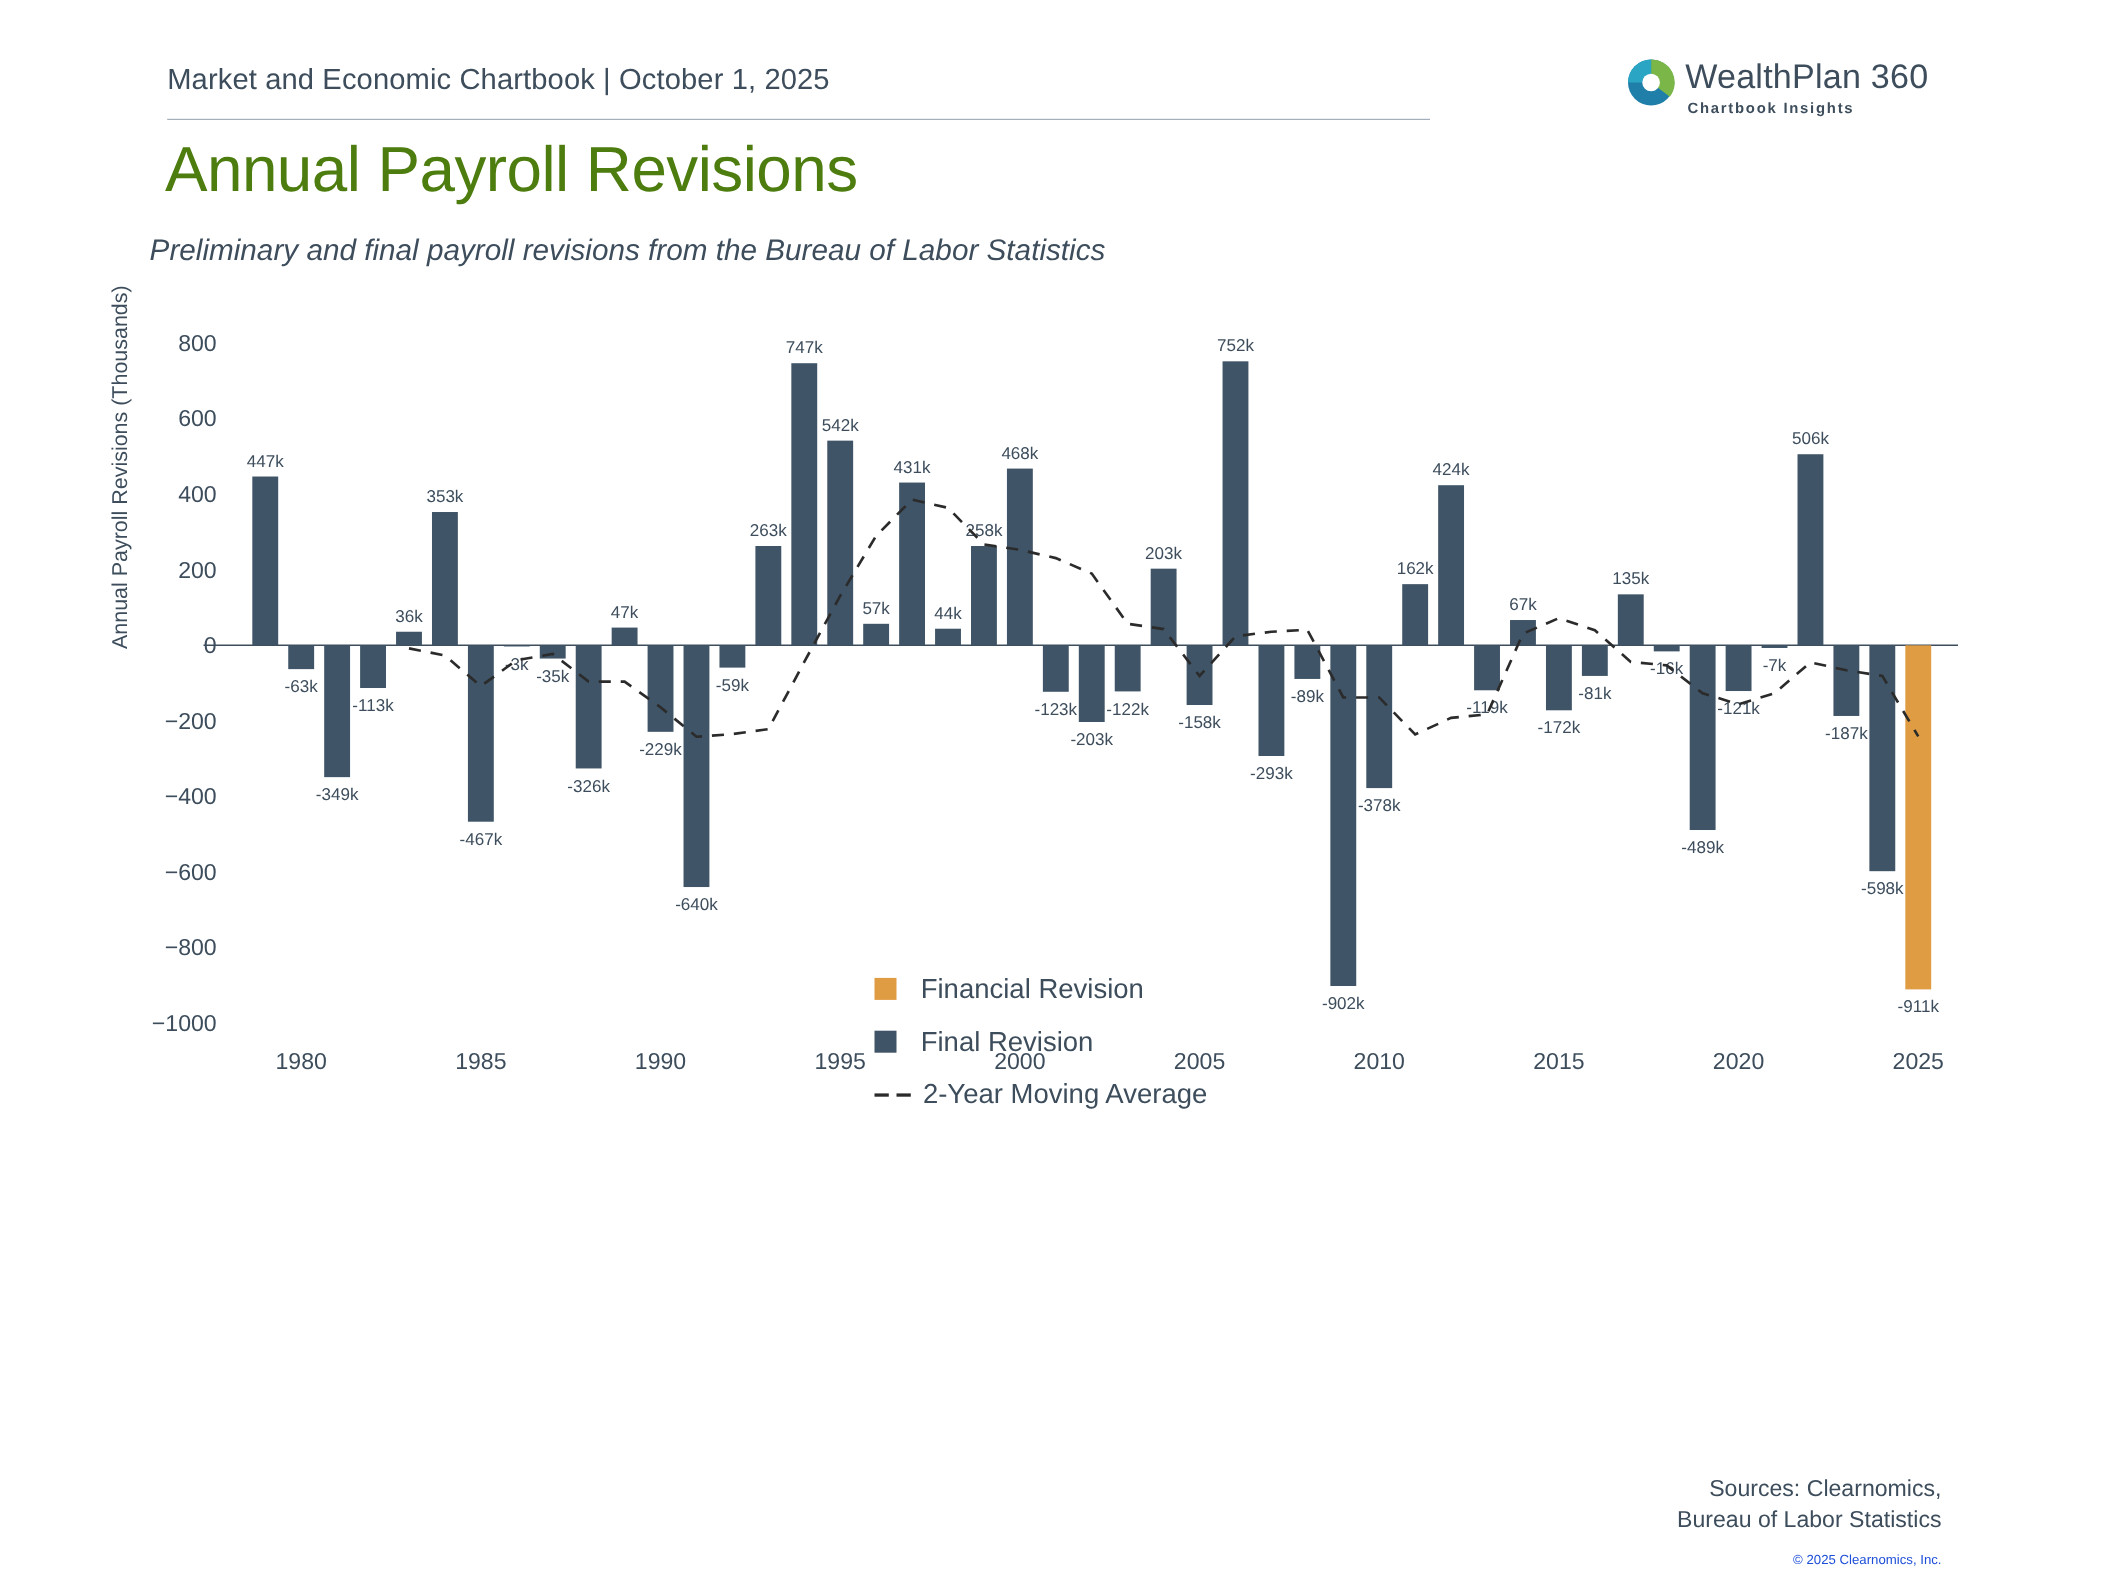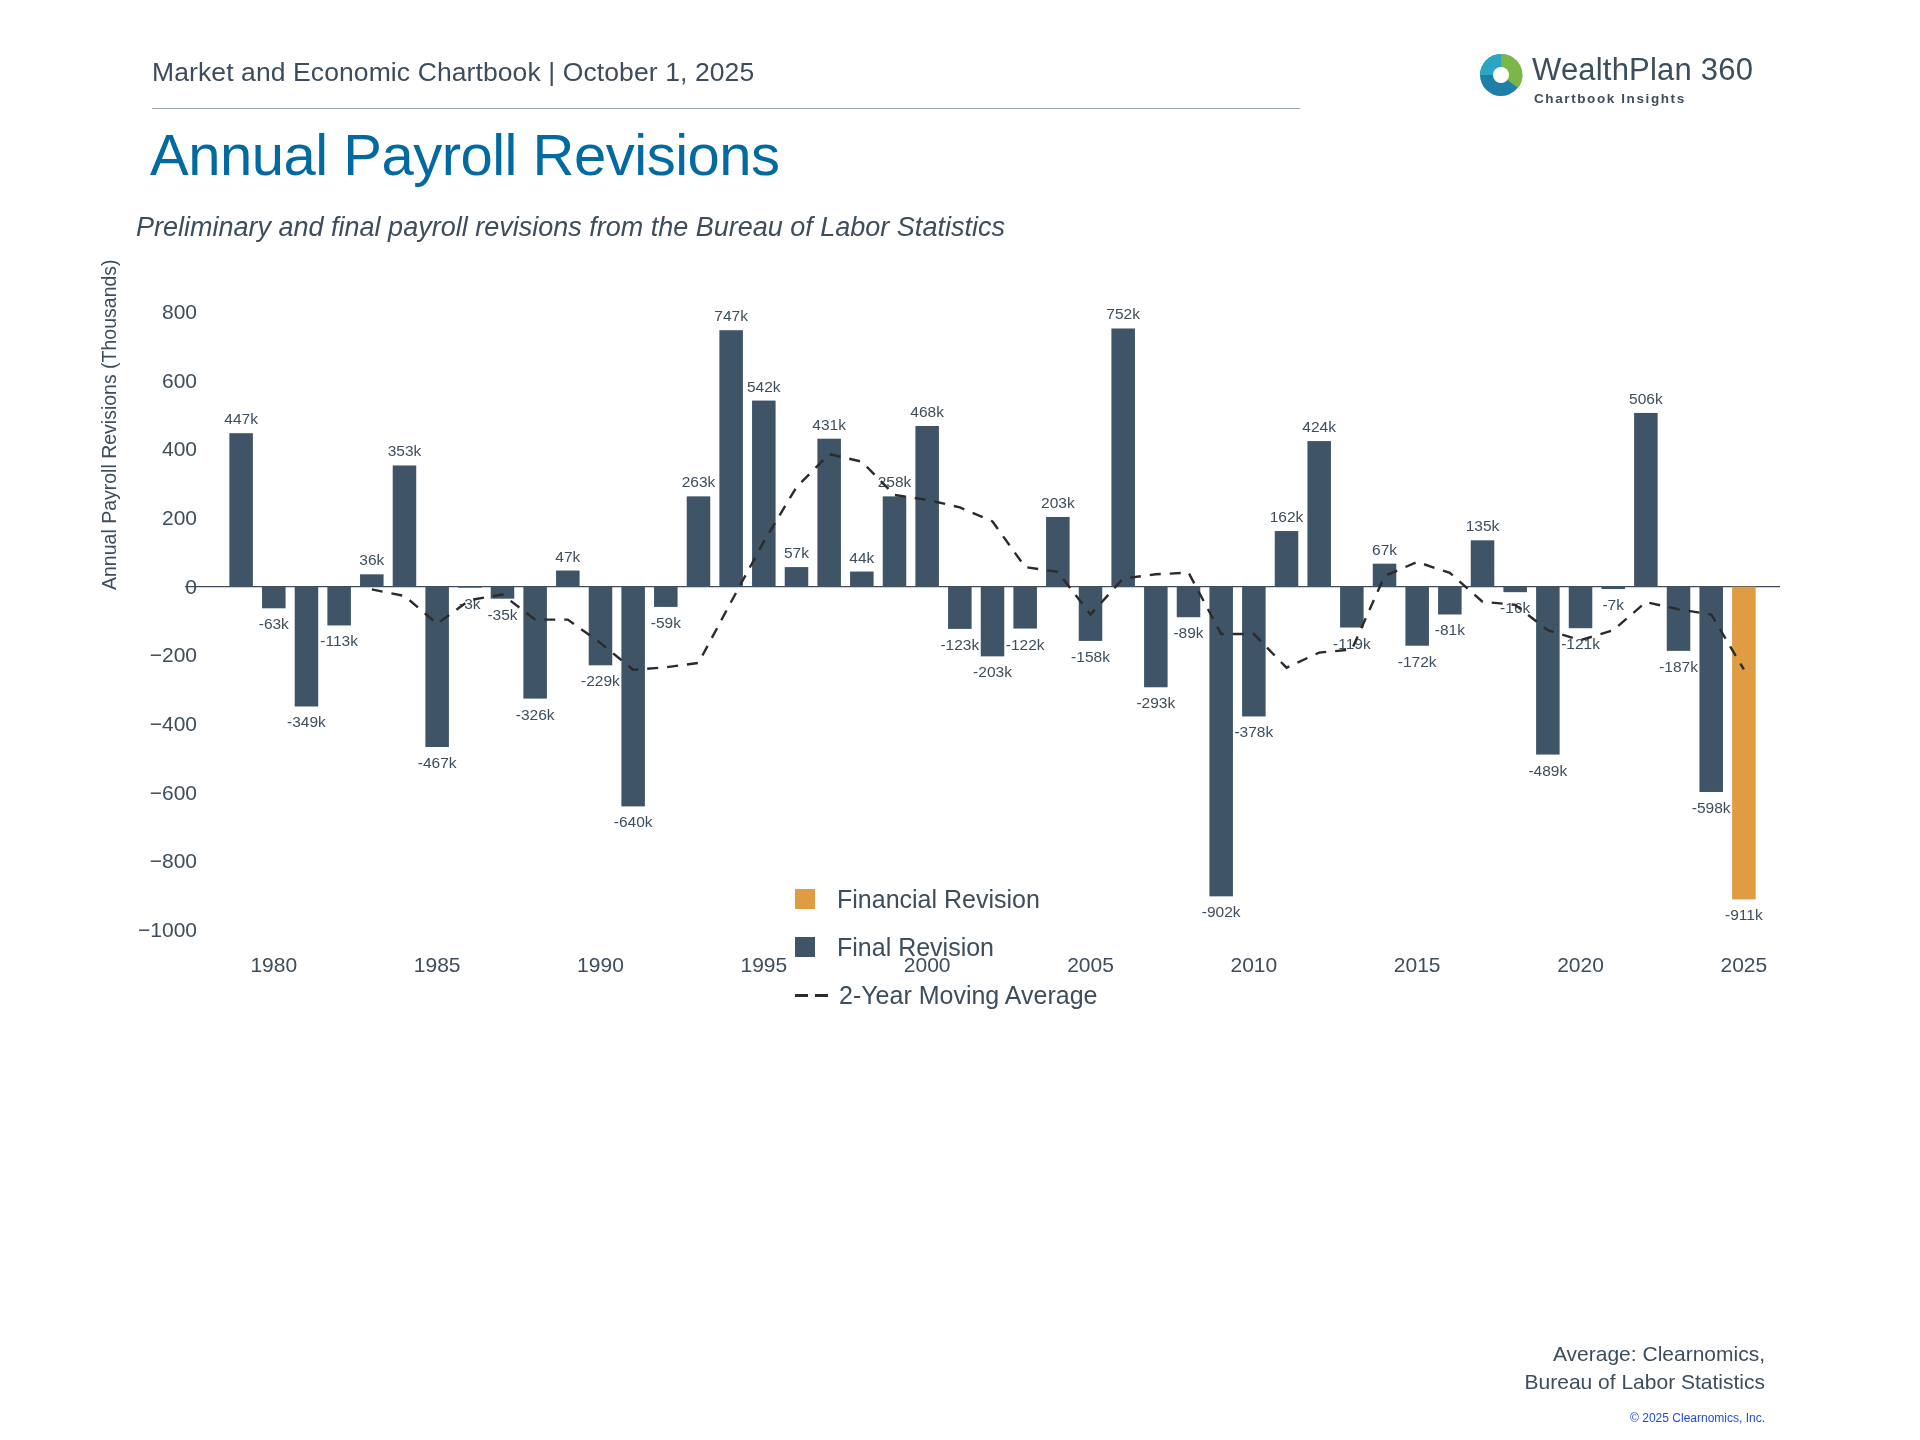--- a/index.html
+++ b/index.html
@@ -38,21 +38,21 @@
     font-size: 26.5px;
     color: #3d4d5c;
     letter-spacing: 0.1px;
     white-space: nowrap;
   }
   .title {
     position: absolute;
     left: 150px;
     top: 121px;
     font-size: 58px;
-    color: #0369a1;
+    color: #4d7c0f;
     letter-spacing: -0.5px;
     white-space: nowrap;
   }
   .subtitle {
     position: absolute;
     left: 136px;
     top: 212px;
     font-size: 27px;
     font-style: italic;
     color: #3d4d5c;
@@ -337,18 +337,18 @@
       <span class="legend-swatch" id="sw-fin" style="background: rgb(63, 84, 102);"></span>
       <span class="legend-label">Final Revision</span>
     </div>
     <div class="legend-row">
       <span class="legend-dash"></span>
       <span class="legend-label">2-Year Moving Average</span>
     </div>
   </div>
 
   <div class="sources">
-    <div>Average: Clearnomics,</div>
+    <div>Sources: Clearnomics,</div>
     <div>Bureau of Labor Statistics</div>
   </div>
   <div class="copyright">© 2025 Clearnomics, Inc.</div>
 
 </div>
 
 </body></html>

